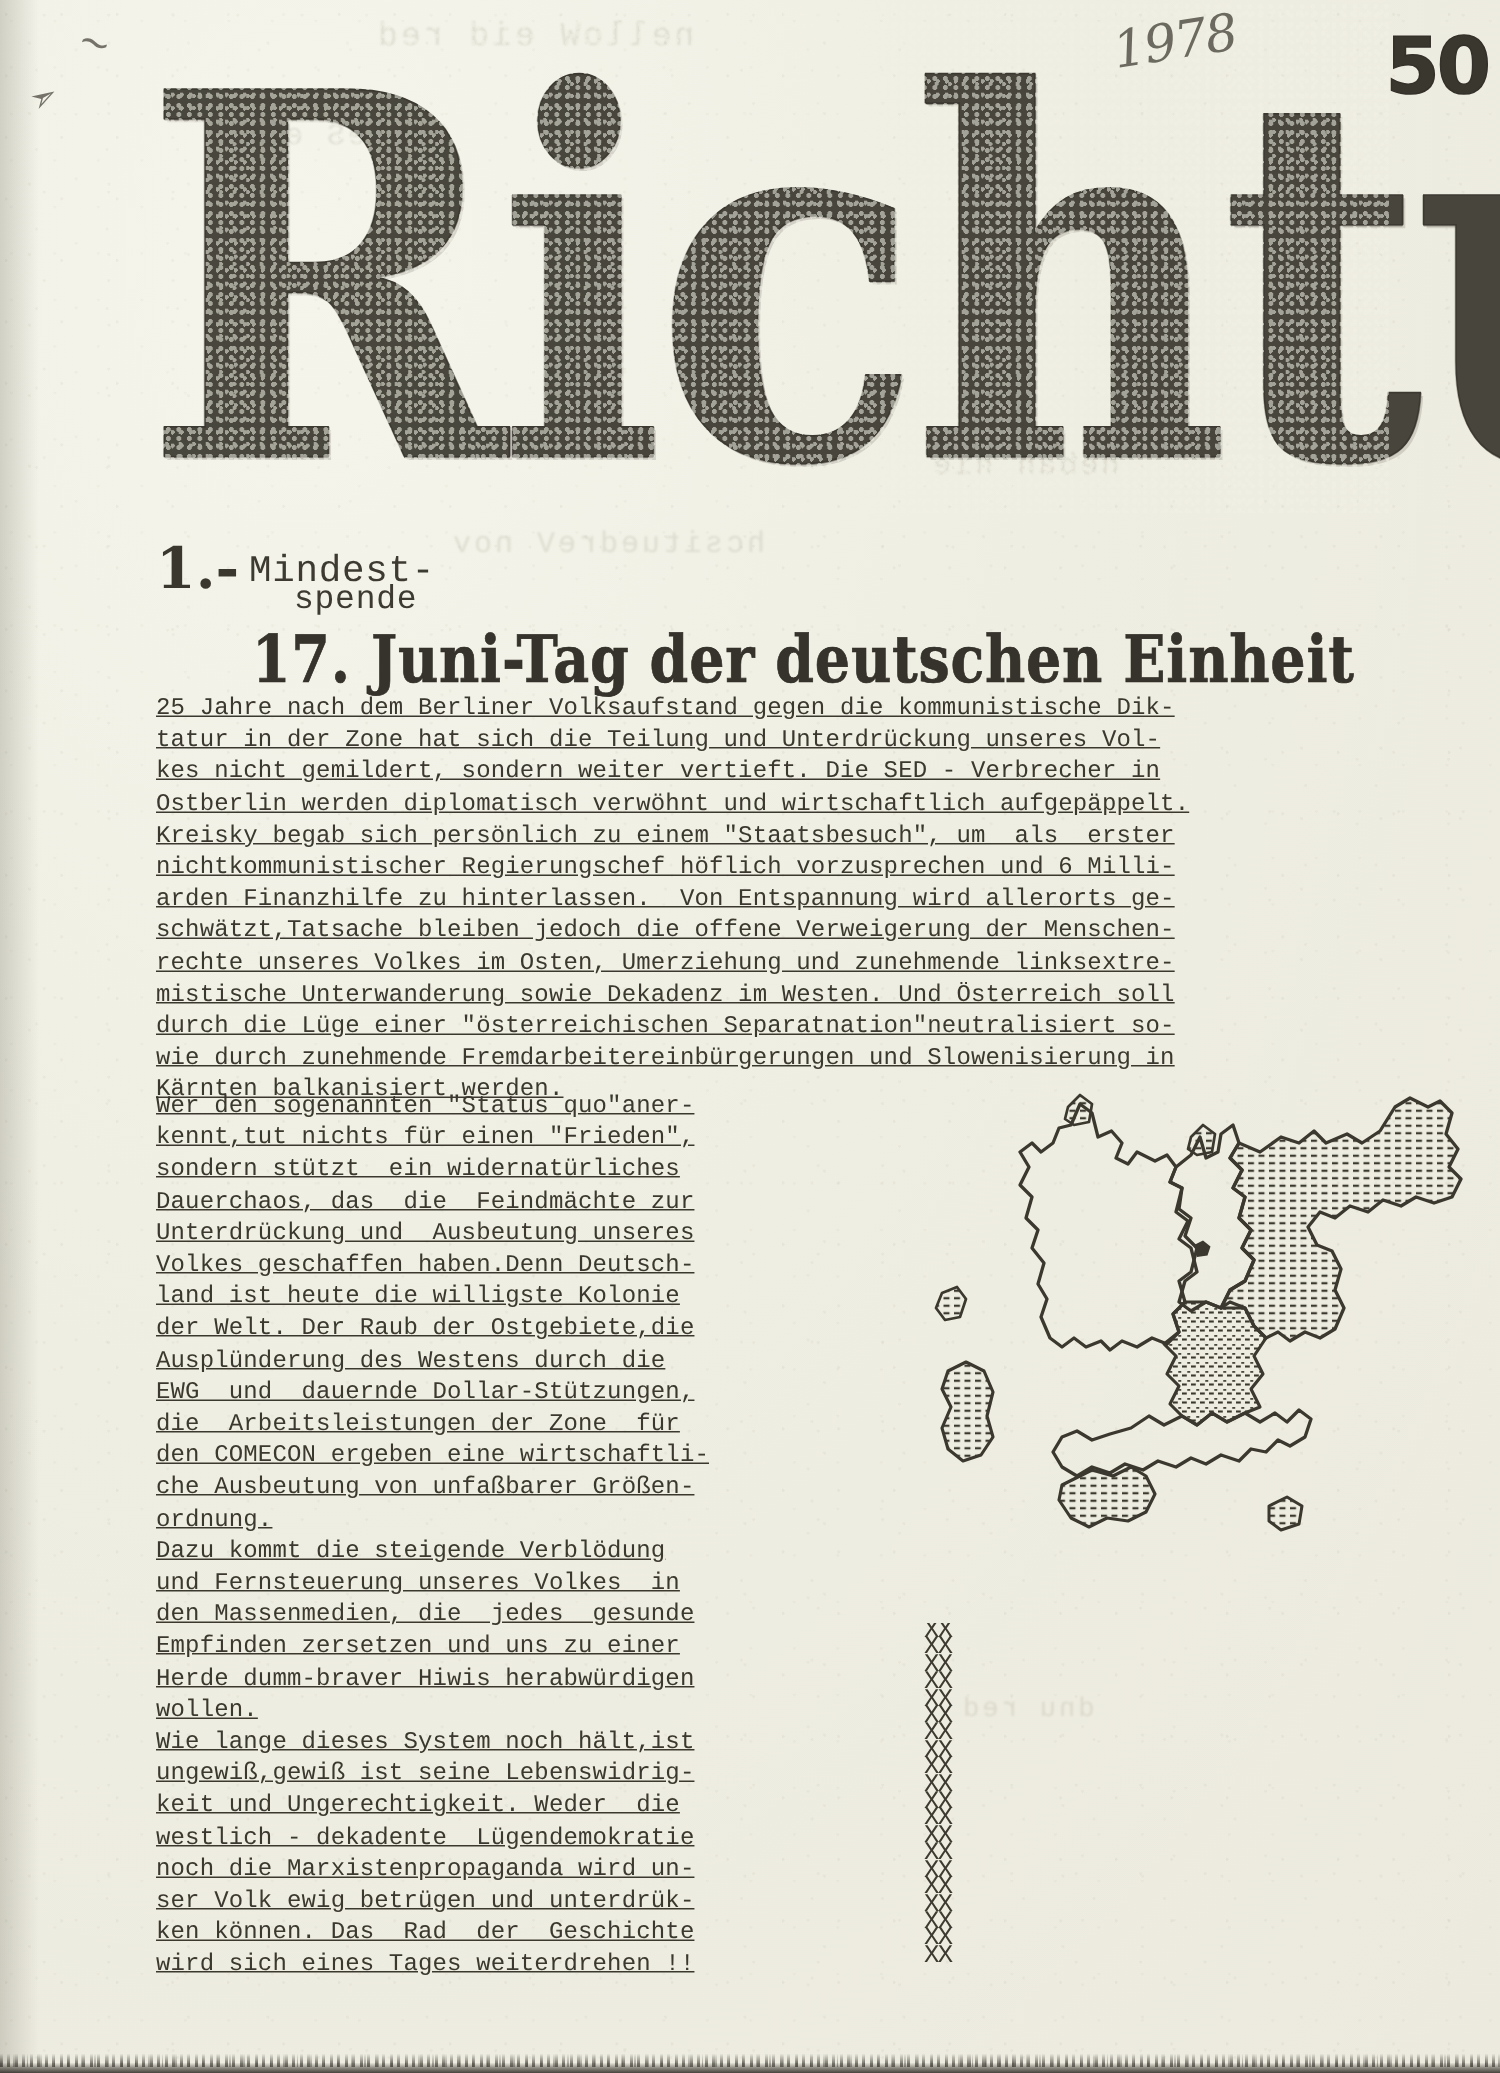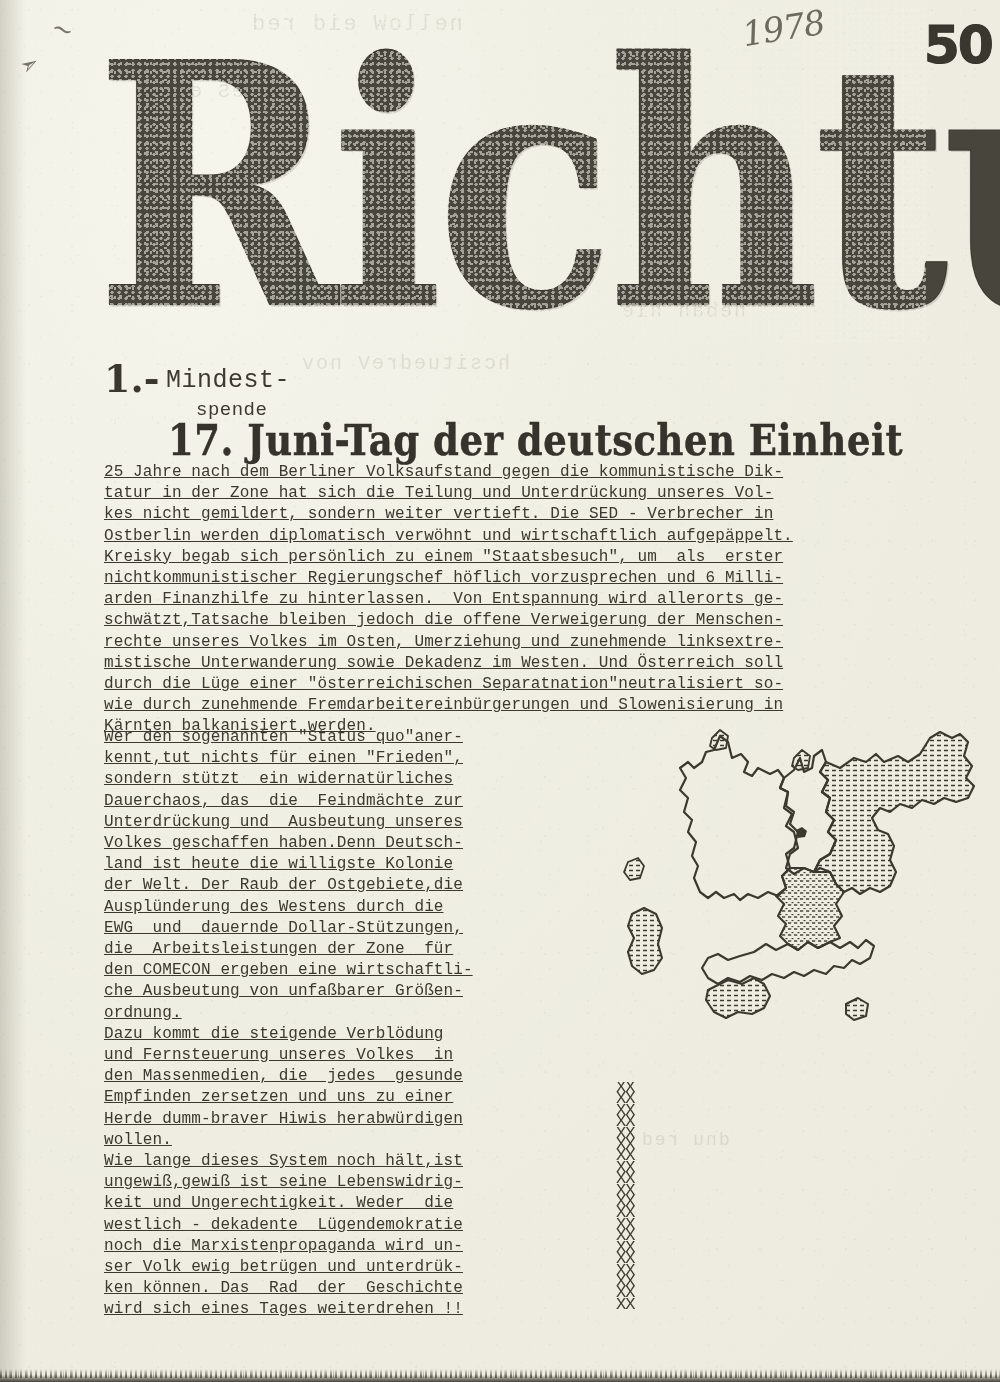--- a/index.html
+++ b/index.html
@@ -104,21 +104,21 @@
     font-family:"Liberation Mono",monospace;
     color:#3d3b31;
   }
   #don-amount{
     position:absolute;left:0;top:2px;
     font-family:"DejaVu Serif",serif;
     font-weight:700;font-size:38px;line-height:38px;
     color:#3a382e;
   }
   #don-l1{position:absolute;left:62px;top:8px;font-size:25px;letter-spacing:.5px;}
-  #don-l2{position:absolute;left:92px;top:41px;font-size:19px;letter-spacing:.5px;}
+  #don-l2{position:absolute;left:92px;top:29px;font-size:22px;letter-spacing:.5px;}
 
   
   #headline{
     position:absolute;left:168px;top:416px;width:800px;
     font-family:"DejaVu Serif",serif;
     font-weight:700;
     font-size:37px;
     line-height:40px;
     letter-spacing:.5px;
     color:#35332b;

